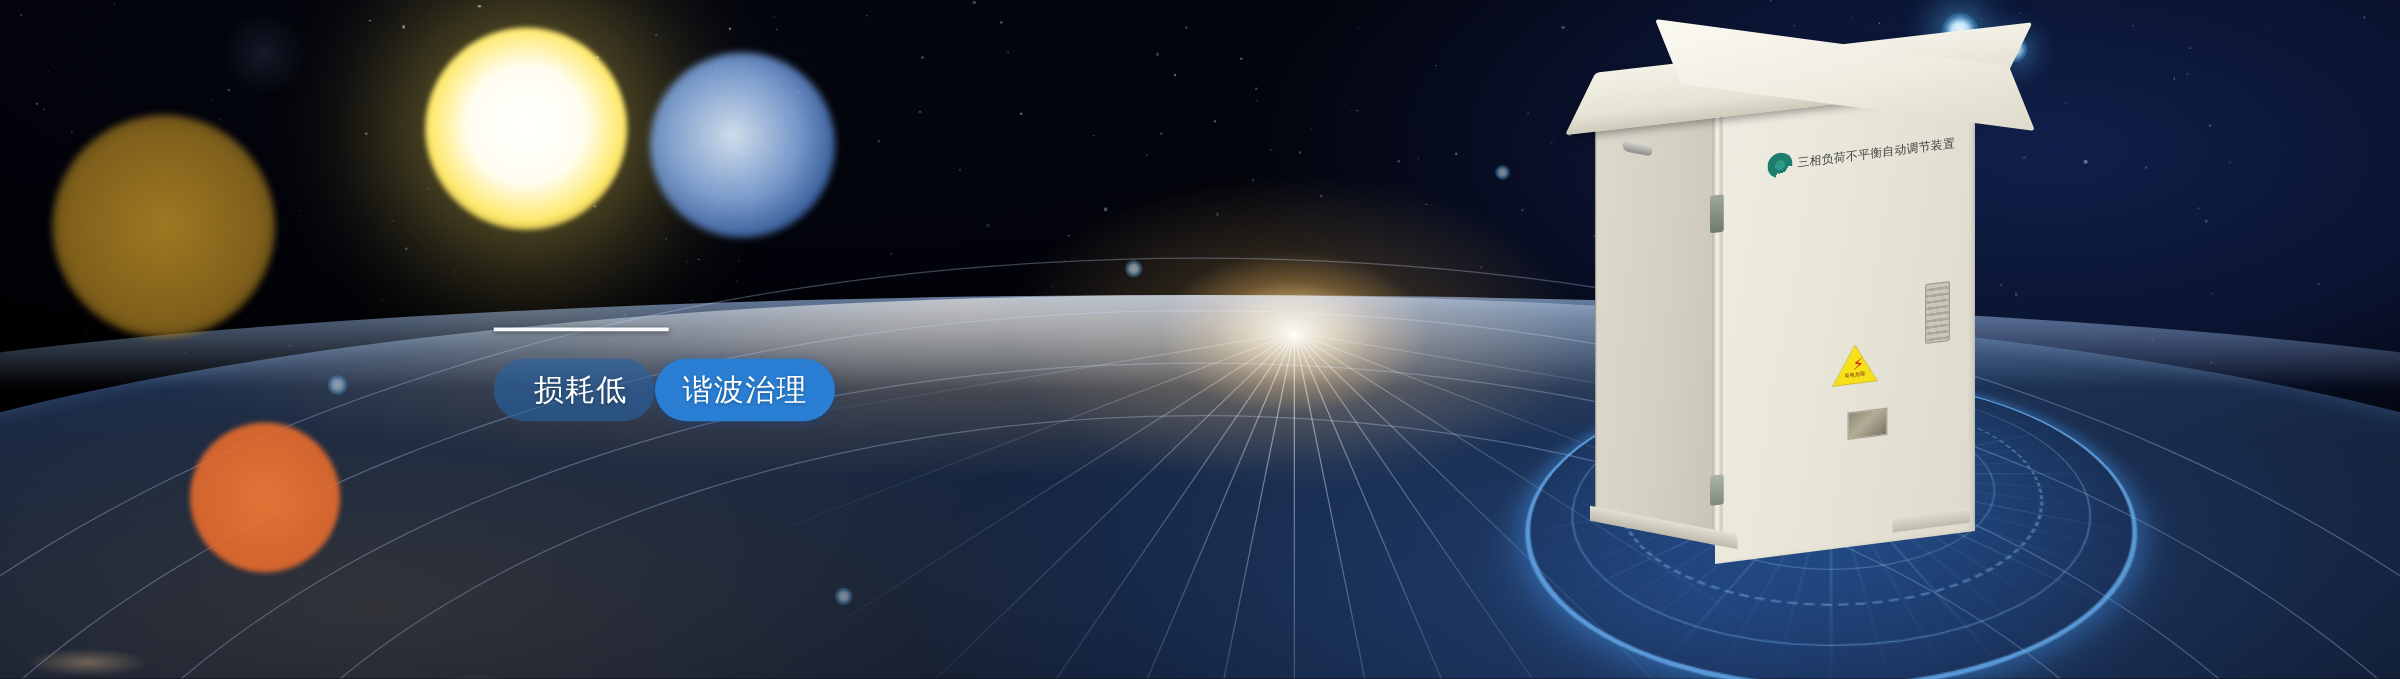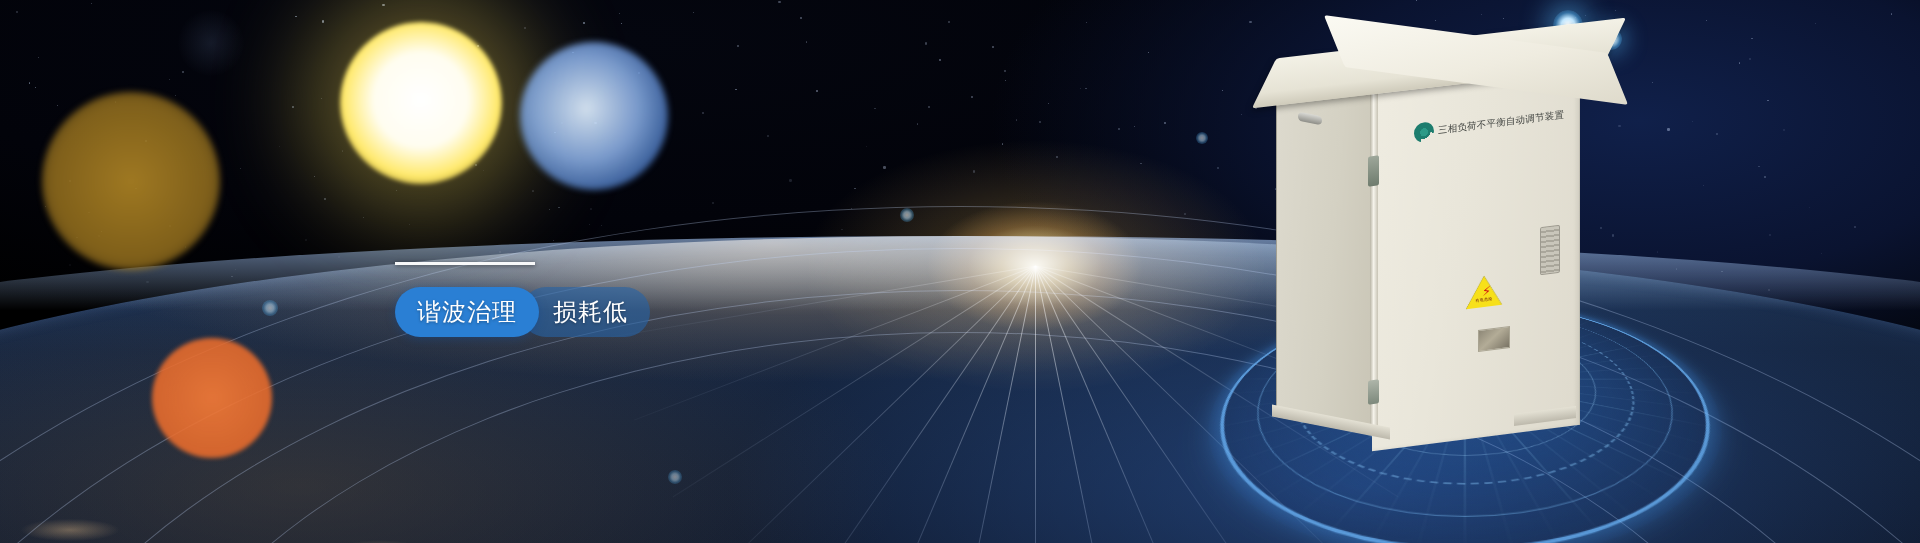--- a/index.html
+++ b/index.html
@@ -591,18 +591,18 @@
     </div>
 
     <div class="cab-plate"></div>
     <div class="cab-foot f1"></div>
     <div class="cab-foot f2"></div>
   </div>
 
   <div class="copy">
     <div class="divider"></div>
     <div class="tags">
+      <span class="tag t3">损耗低</span>
       <span class="tag t2">谐波治理</span>
-      <span class="tag t3">损耗低</span>
     </div>
   </div>
 
 </div>
 
 </body></html>

